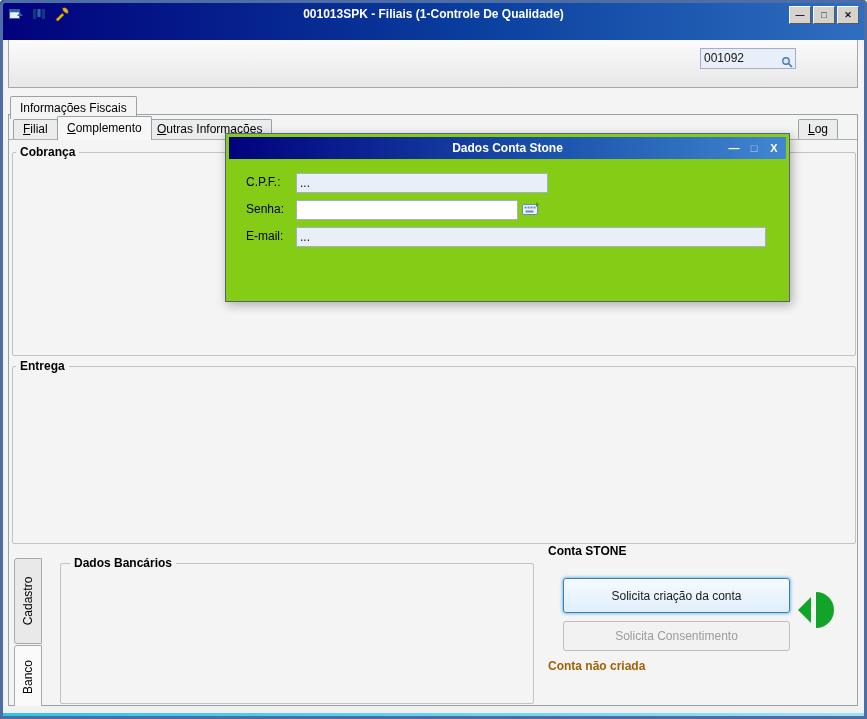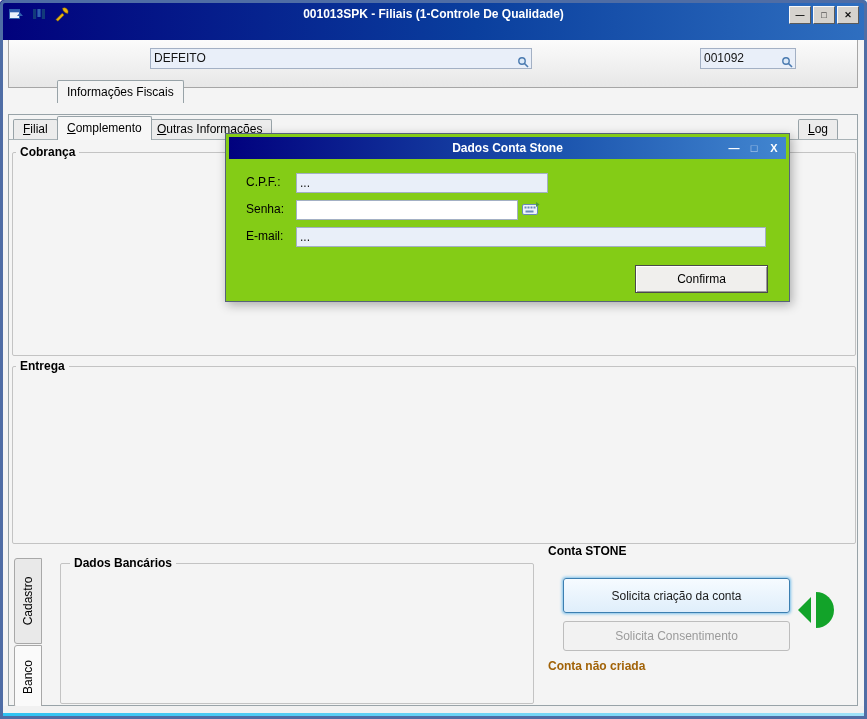--- a/index.html
+++ b/index.html
@@ -102,37 +102,30 @@
     <div class="title">001013SPK - Filiais (1-Controle De Qualidade)</div>
     <div class="winbtns">
       <div class="winbtn">—</div>
       <div class="winbtn">□</div>
       <div class="winbtn">✕</div>
     </div>
   </div>
 
   <div class="header"></div>
   <div class="lbl" style="left:55px;top:49px;width:90px;height:21px;line-height:21px;color:#e00000;font-weight:bold;font-size:13px;">Filial</div>
-  <div class="fld tall" style="left:150px;top:48px;width:382px;z-index:2;">
-    <span>DEFEITO</span>
-    <span class="mag"><svg width="12" height="12" viewBox="0 0 12 12">
-          <circle cx="5" cy="5" r="3.2" fill="#dce9f8" stroke="#4a7ab0" stroke-width="1.4"></circle>
-          <line x1="7.5" y1="7.5" x2="11" y2="11" stroke="#4a7ab0" stroke-width="1.6"></line>
-        </svg></span>
-  </div>
   <div class="lbl" style="left:636px;top:49px;width:60px;height:21px;line-height:21px;font-weight:bold;font-size:13px;">Código</div>
   <div class="fld tall" style="left:700px;top:48px;width:96px;z-index:2;">
     <span>001092</span>
     <span class="mag"><svg width="12" height="12" viewBox="0 0 12 12">
           <circle cx="5" cy="5" r="3.2" fill="#dce9f8" stroke="#4a7ab0" stroke-width="1.4"></circle>
           <line x1="7.5" y1="7.5" x2="11" y2="11" stroke="#4a7ab0" stroke-width="1.6"></line>
         </svg></span>
   </div>
 
-  <div class="tab row1 active" style="left:10px;top:80px;margin-left:47px;">Informações Fiscais</div>
+  <div class="tab row1 active" style="left:10px;top:96px;">Informações Fiscais</div>
 
   <div class="contentframe"></div>
   <div class="tabline"></div>
 
   <div class="tab row2 accel" style="left:13px;top:119px;">Filial</div>
   <div class="tab row2 active accel" style="left:57px;top:116px;">Complemento</div>
   <div class="tab row2 accel" style="left:147px;top:119px;">Outras Informações</div>
   <div class="tab row2 accel" style="left:798px;top:119px;">Log</div>
 
   <div class="gbox" style="left:12px;top:152px;width:842px;height:202px;"></div>
@@ -286,16 +279,15 @@
           <rect x="8.5" y="5.5" width="2" height="2" fill="#6a8ab8"></rect>
           <rect x="11.5" y="5.5" width="2" height="2" fill="#6a8ab8"></rect>
           <rect x="3.5" y="9.5" width="8" height="2" fill="#6a8ab8"></rect>
           <path d="M14 1 L17.5 3.5 L14 6 Z" fill="#4a9a3a"></path>
         </svg>
     </div>
 
     <div class="lbl" style="left:20px;top:93px;width:45px;">E-mail:</div>
     <div class="fld" style="left:70px;top:93px;width:470px;height:20px;line-height:18px;">...</div>
 
-    <div class="btn-confirm" style="left:409px;top:131px;width:131px;height:26px;">Confirma</div>
   </div>
 
 </div>
 
 </body></html>

